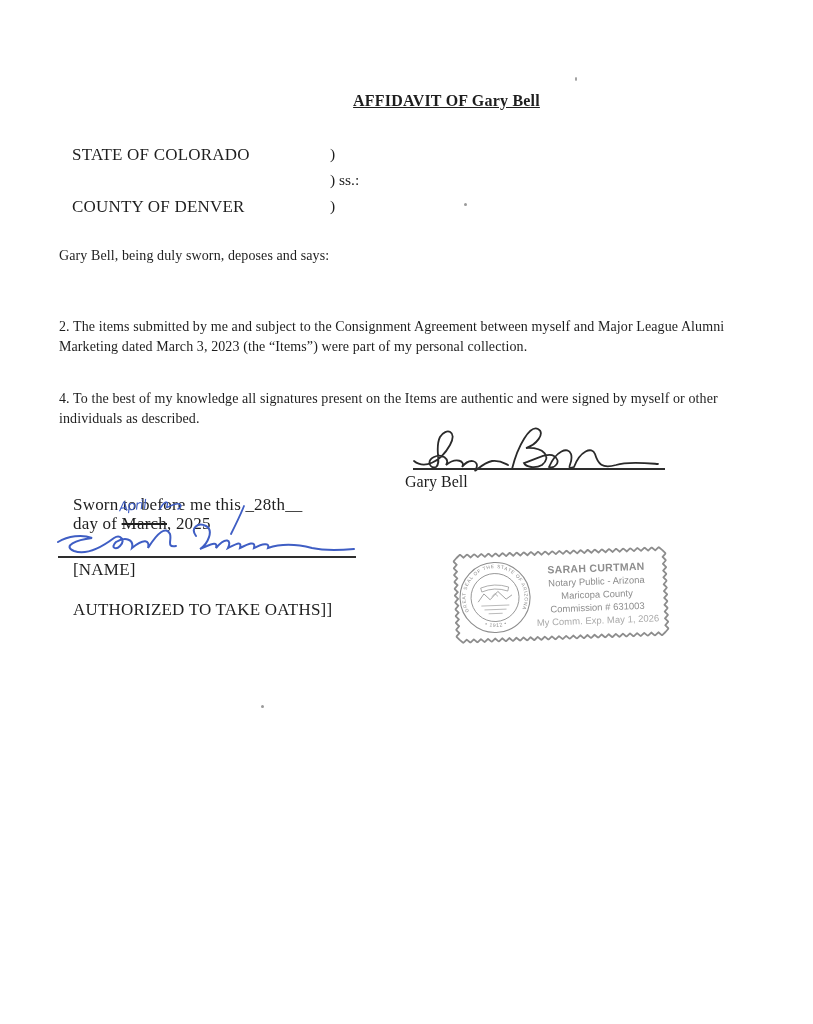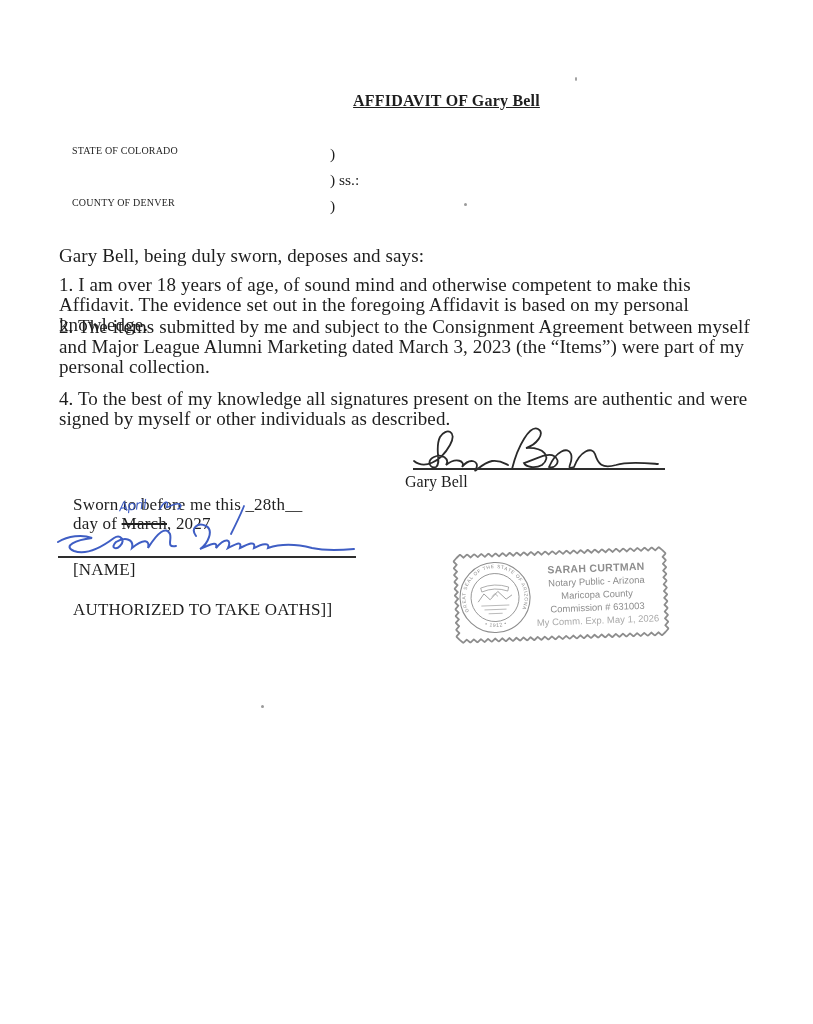--- a/index.html
+++ b/index.html
@@ -13,24 +13,24 @@
   }
   .abs{position:absolute;}
   .title{
     left:0;top:92px;width:813px;
     text-align:center;
     font-size:16px;font-weight:bold;
     text-decoration:underline;
     letter-spacing:.2px;
     padding-left:40px;
   }
-  .venue-label{font-size:10px;letter-spacing:.2px;}
+  .venue-label{font-size:17px;letter-spacing:.2px;}
   .venue-paren{font-size:15.5px;}
   .body-text{
-    font-size:19px;line-height:20px;
+    font-size:14px;line-height:20px;
     width:706px;left:59px;
     letter-spacing:.1px;
   }
   .sig-line{background:#2e2e2e;height:2px;}
   .printed-name{font-size:16px;}
   .jurat-text{font-size:17px;line-height:19px;letter-spacing:.2px;}
   .struck{text-decoration:line-through;text-decoration-thickness:1.5px;}
   .handwritten-month{
     font-size:13px;
     font-family:"DejaVu Sans", sans-serif;
@@ -56,40 +56,39 @@
 
   <div class="abs title">AFFIDAVIT OF Gary Bell</div>
 
   <div class="abs venue-label" style="left:72px;top:145px;">STATE OF COLORADO</div>
   <div class="abs venue-paren" style="left:330px;top:145px;">)</div>
   <div class="abs venue-paren" style="left:330px;top:171px;">) ss.:</div>
   <div class="abs venue-label" style="left:72px;top:197px;">COUNTY OF DENVER</div>
   <div class="abs venue-paren" style="left:330px;top:197px;">)</div>
 
   <div class="abs body-text" style="top:246px;">Gary Bell, being duly sworn, deposes and says:</div>
-  <div class="abs body-text" style="top:275px;">1. I am over 18 years of age, of sound mind and otherwise competent to make this Affidavit. The evidence set out in the foregoing Affidavit is based on my personal knowledge.</div>
   <div class="abs body-text" style="top:317px;">2. The items submitted by me and subject to the Consignment Agreement between myself and Major League Alumni Marketing dated March 3, 2023 (the “Items”) were part of my personal collection.</div>
   <div class="abs body-text" style="top:389px;">4. To the best of my knowledge all signatures present on the Items are authentic and were signed by myself or other individuals as described.</div>
 
   <svg class="abs" style="left:406px;top:423px;" width="264" height="52" viewBox="0 0 264 52" aria-hidden="true">
     <path d="M 8 38 C 18 46, 34 40, 44 22 C 52 8, 40 4, 34 14 C 28 26, 36 40, 30 44
              C 24 46, 20 38, 28 34 C 36 30, 44 36, 40 42 C 50 34, 60 38, 56 44
              C 64 34, 74 38, 70 46 C 66 52, 76 40, 86 38 C 94 37, 98 40, 102 42
              M 106 46 C 112 22, 124 2, 132 6 C 140 10, 130 22, 120 25
              C 138 24, 146 34, 136 42 C 129 46, 120 44, 118 40
              C 130 36, 142 29, 148 33 C 156 38, 149 46, 143 44
              C 150 28, 162 23, 165 31 C 168 40, 158 47, 168 44
              C 174 28, 186 23, 189 31 C 192 41, 196 46, 210 42
              C 222 38, 240 40, 252 41" fill="none" stroke="#2a2a2a" stroke-width="1.8" stroke-linecap="round"></path>
   </svg>
   <div class="abs sig-line" style="left:413px;top:468px;width:252px;"></div>
   <div class="abs printed-name" style="left:405px;top:473px;">Gary Bell</div>
 
   <div class="abs jurat-text" style="left:73px;top:495px;">Sworn to before me this _28th__</div>
-  <div class="abs jurat-text" style="left:73px;top:514px;"><span>day of </span><span class="struck">March</span><span>, 2027</span></div>
+  <div class="abs jurat-text" style="left:73px;top:514px;"><span>day of </span><span class="struck">March</span><span>, 2025</span></div>
 
   <div class="abs handwritten-month" style="left:119px;top:498px;">April</div>
   <svg class="abs" style="left:158px;top:498px;" width="26" height="16" viewBox="0 0 26 16" aria-hidden="true">
     <path d="M 2 11 C 6 3, 11 2, 9 8 C 7 13, 15 4, 21 6 C 24 7, 23 10, 20 11" fill="none" stroke="var(--blue-pen,#3f5ec4)" stroke-width="1.4" stroke-linecap="round"></path>
   </svg>
 
   <svg class="abs" style="left:54px;top:500px;" width="312" height="62" viewBox="0 0 312 62" aria-hidden="true">
     <path d="M 190 6 C 186 16, 181 26, 177 34" fill="none" stroke="var(--blue-pen,#3f5ec4)" stroke-width="1.8" stroke-linecap="round"></path>
     <path d="M 4 42 C 14 36, 28 34, 38 38 C 22 40, 8 46, 20 51 C 34 56, 52 44, 60 38
              C 66 34, 72 40, 66 46 C 62 50, 56 48, 62 42

